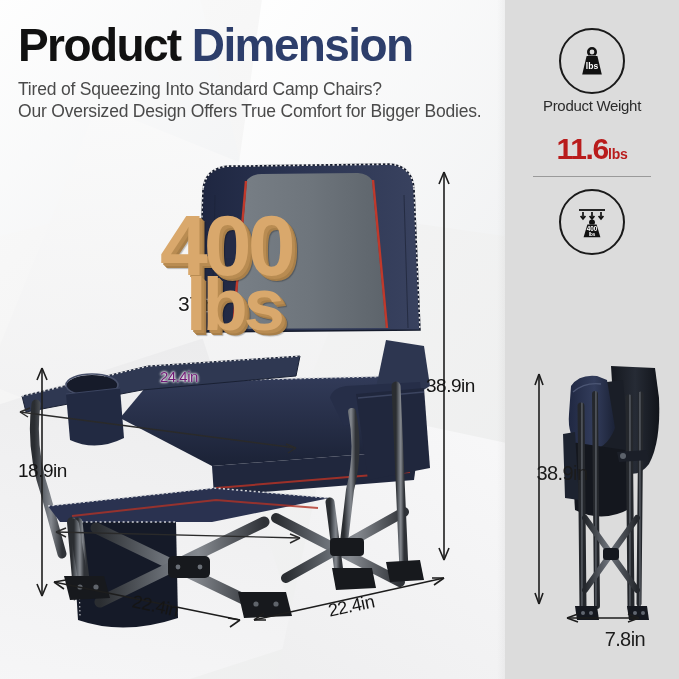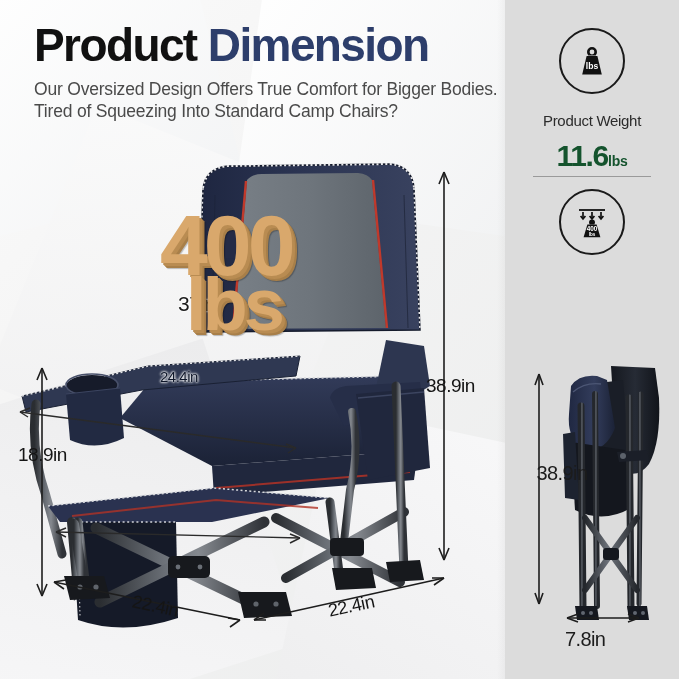--- a/index.html
+++ b/index.html
@@ -33,21 +33,21 @@
   .bg-right{
     position:absolute;left:505px;top:0;width:174px;height:679px;
     background:#dcdcdc;
   }
   .bg-right-shadow{
     position:absolute;left:497px;top:0;width:14px;height:679px;
     background:linear-gradient(90deg,rgba(0,0,0,0) 0%,rgba(0,0,0,.06) 100%);
   }
 
   
-  .header{position:absolute;left:34px;top:22px;width:470px;}
+  .header{position:absolute;left:18px;top:22px;width:470px;}
   .title{
     font-size:46px;font-weight:bold;letter-spacing:-1.6px;line-height:1;
     white-space:nowrap;
   }
   .title .t-black{color:#111111;}
   .title .t-navy{color:#2d3e6b;}
   .subtitle{margin-top:10px;}
   .sub-line{
     font-size:17.5px;color:#4a4a4a;line-height:1.28;letter-spacing:-.2px;white-space:nowrap;
   }
@@ -55,54 +55,54 @@
   
   .stat{position:absolute;left:505px;width:174px;text-align:center;}
   .stat-1{top:28px;}
   .stat-2{top:189px;}
   .icon-circle{
     width:62px;height:62px;border:2px solid #1a1a1a;border-radius:50%;
     margin:0 auto;position:relative;
   }
   .icon-inner{position:absolute;inset:0;display:flex;align-items:center;justify-content:center;}
   .stat-label{
-    font-size:15px;color:#2b2b2b;margin-top:18px;letter-spacing:-.3px;white-space:nowrap;
+    font-size:15px;color:#2b2b2b;margin-top:3px;letter-spacing:-.3px;white-space:nowrap;
   }
   .stat-value{
-    margin-top:10px;color:#14532d;font-weight:bold;letter-spacing:-1.3px;
+    margin-top:18px;color:#b91c1c;font-weight:bold;letter-spacing:-1.3px;
     font-size:30px;line-height:1.1;
   }
   .stat-value .unit{font-size:14px;font-weight:bold;letter-spacing:-.2px;}
   .divider{
     position:absolute;left:533px;width:118px;height:1px;background:#9a9a9a;top:176px;
   }
 
   
   .folded-wrap{position:absolute;left:505px;top:352px;width:174px;height:300px;}
   .fold-dim-v{position:absolute;left:30px;top:22px;width:2px;height:225px;}
   .fold-h-label{
     position:absolute;left:12px;top:110px;width:90px;text-align:center;
     font-size:20px;color:#1c1c1c;letter-spacing:-.6px;background:transparent;
   }
   .fold-dim-h{position:absolute;left:66px;top:268px;width:62px;height:2px;}
   .fold-w-label{
-    position:absolute;left:60px;top:276px;width:80px;text-align:left;
+    position:absolute;left:60px;top:276px;width:80px;text-align:right;
     font-size:20px;color:#1c1c1c;letter-spacing:-.6px;
   }
 
   
   .dimlabel{
     position:absolute;font-size:19px;color:#151515;letter-spacing:-.5px;
     white-space:nowrap;
   }
   .dim-389{left:426px;top:375px;}
-  .dim-189{left:18px;top:444px;}
+  .dim-189{left:18px;top:460px;}
   .dim-37{left:178px;top:292px;font-size:21px;color:#1b1b1b;
           text-shadow:0 0 3px #fff,0 0 3px #fff,0 0 2px #fff;}
-  .dim-244{left:160px;top:368px;font-size:15px;color:#0f172a;
+  .dim-244{left:160px;top:368px;font-size:15px;color:#701a75;
            text-shadow:0 0 3px #fff,0 0 3px #fff,0 0 2px #fff;}
   .dim-224a{left:132px;top:596px;font-size:18px;color:#151515;
             transform:rotate(12deg);letter-spacing:-.4px;}
   .dim-224b{left:328px;top:596px;font-size:18px;color:#151515;
             transform:rotate(-12deg);letter-spacing:-.4px;}
 
   
   .gold{
     position:absolute;left:160px;top:210px;
     font-weight:bold;letter-spacing:-4px;line-height:.82;
@@ -128,22 +128,22 @@
   <div class="facet f3"></div>
   <div class="bg-right-shadow"></div>
   <div class="bg-right"></div>
 
   <div class="header">
     <div class="title">
       <span class="t-black">Product</span>
       <span class="t-navy">Dimension</span>
     </div>
     <div class="subtitle">
+      <div class="sub-line">Tired of Squeezing Into Standard Camp Chairs?</div>
       <div class="sub-line">Our Oversized Design Offers True Comfort for Bigger Bodies.</div>
-      <div class="sub-line">Tired of Squeezing Into Standard Camp Chairs?</div>
     </div>
   </div>
 
   <svg class="nolabel" style="left:0px;top:150px;" width="505" height="500" viewBox="0 0 505 500">
     <defs>
       <linearGradient id="navyG" x1="0" y1="0" x2="1" y2="0">
         <stop offset="0%" stop-color="#1e2640"></stop>
         <stop offset="45%" stop-color="#2b3452"></stop>
         <stop offset="100%" stop-color="#39425f"></stop>
       </linearGradient>

